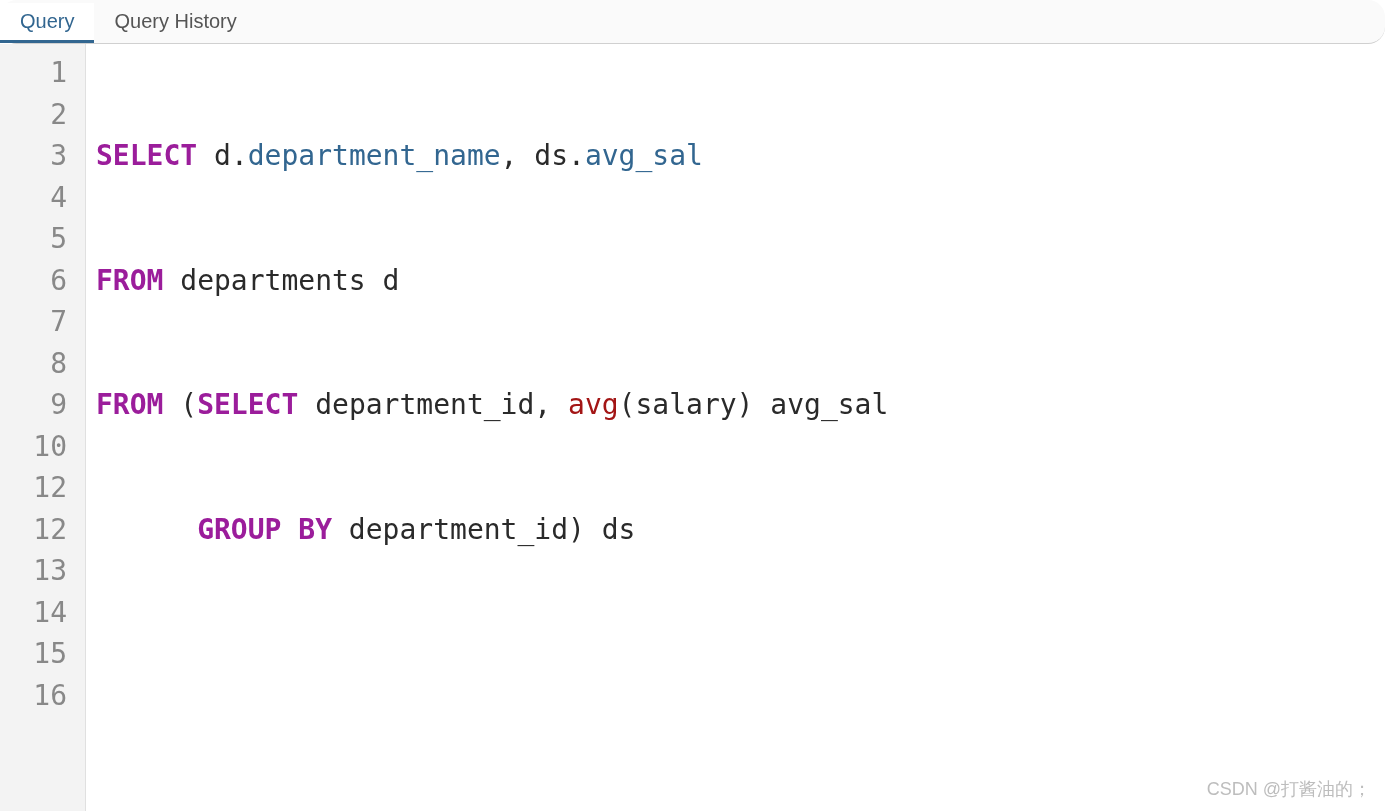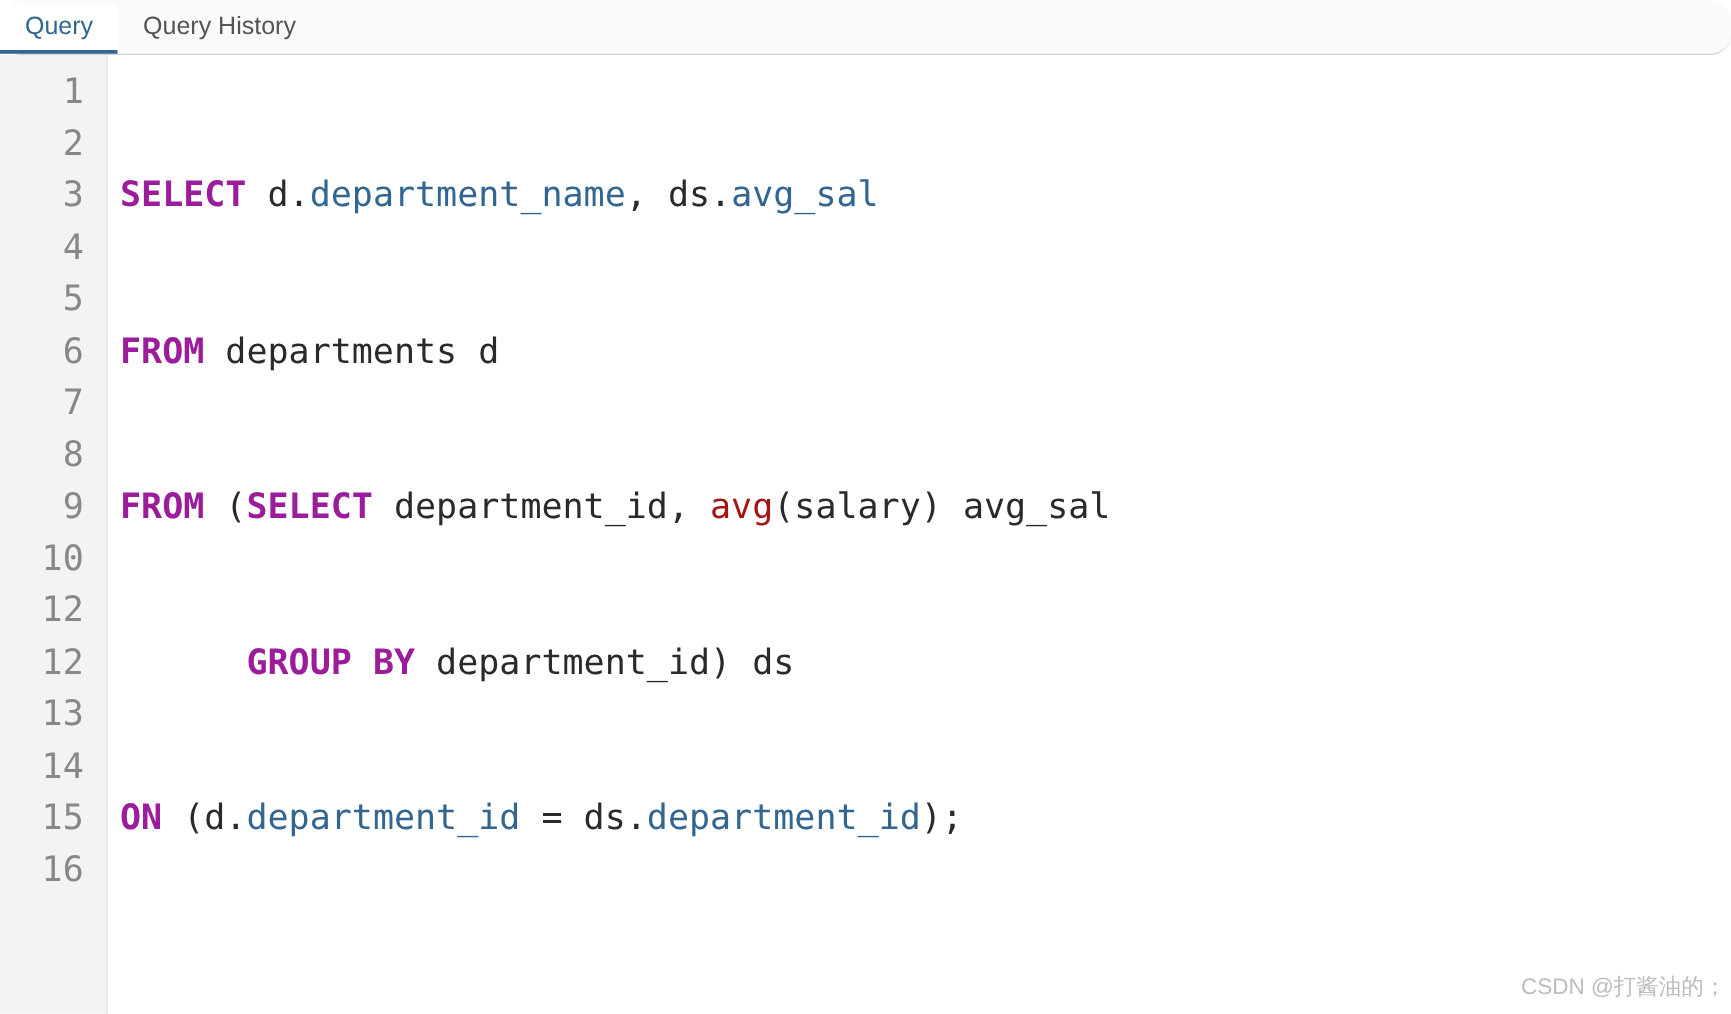--- a/index.html
+++ b/index.html
@@ -57,21 +57,21 @@
     }
     .code .line { height: 41.5px; }
     .kw { color: #9b1d9b; font-weight: bold; }
     .fn { color: #a31515; font-weight: normal; }
     .ident { color: #326690; }
     .plain { color: #2a2a2a; }
     .punct { color: #2a2a2a; }
     .watermark {
       position: absolute;
       bottom: 10px;
-      right: 4px;
+      right: 14px;
       color: #bdbdbd;
       font-size: 18px;
       font-family: "Microsoft YaHei", Arial, sans-serif;
     }
   </style>
 </head>
 <body>
 
 <div class="tabs">
   <div class="tab active">Query</div>
@@ -95,21 +95,20 @@
     <div class="ln">13</div>
     <div class="ln">14</div>
     <div class="ln">15</div>
     <div class="ln">16</div>
   </div>
   <div class="code">
     <div class="line"><span class="kw">SELECT</span><span class="plain"> d</span><span class="punct">.</span><span class="ident">department_name</span><span class="plain">, ds</span><span class="punct">.</span><span class="ident">avg_sal</span></div>
     <div class="line"><span class="kw">FROM</span><span class="plain"> departments d</span></div>
     <div class="line"><span class="kw">FROM</span><span class="plain"> (</span><span class="kw">SELECT</span><span class="plain"> department_id, </span><span class="fn">avg</span><span class="plain">(salary) avg_sal</span></div>
     <div class="line"><span>      </span><span class="kw">GROUP BY</span><span class="plain"> department_id) ds</span></div>
-    <div class="line"><span class="kw">ON</span><span class="plain"> (d</span><span class="punct">.</span><span class="ident">department_id</span><span class="plain"> = ds</span><span class="punct">.</span><span class="ident">department_id</span><span class="plain">);</span></div>
     
     
     
     
     
     
     
     
     
     

